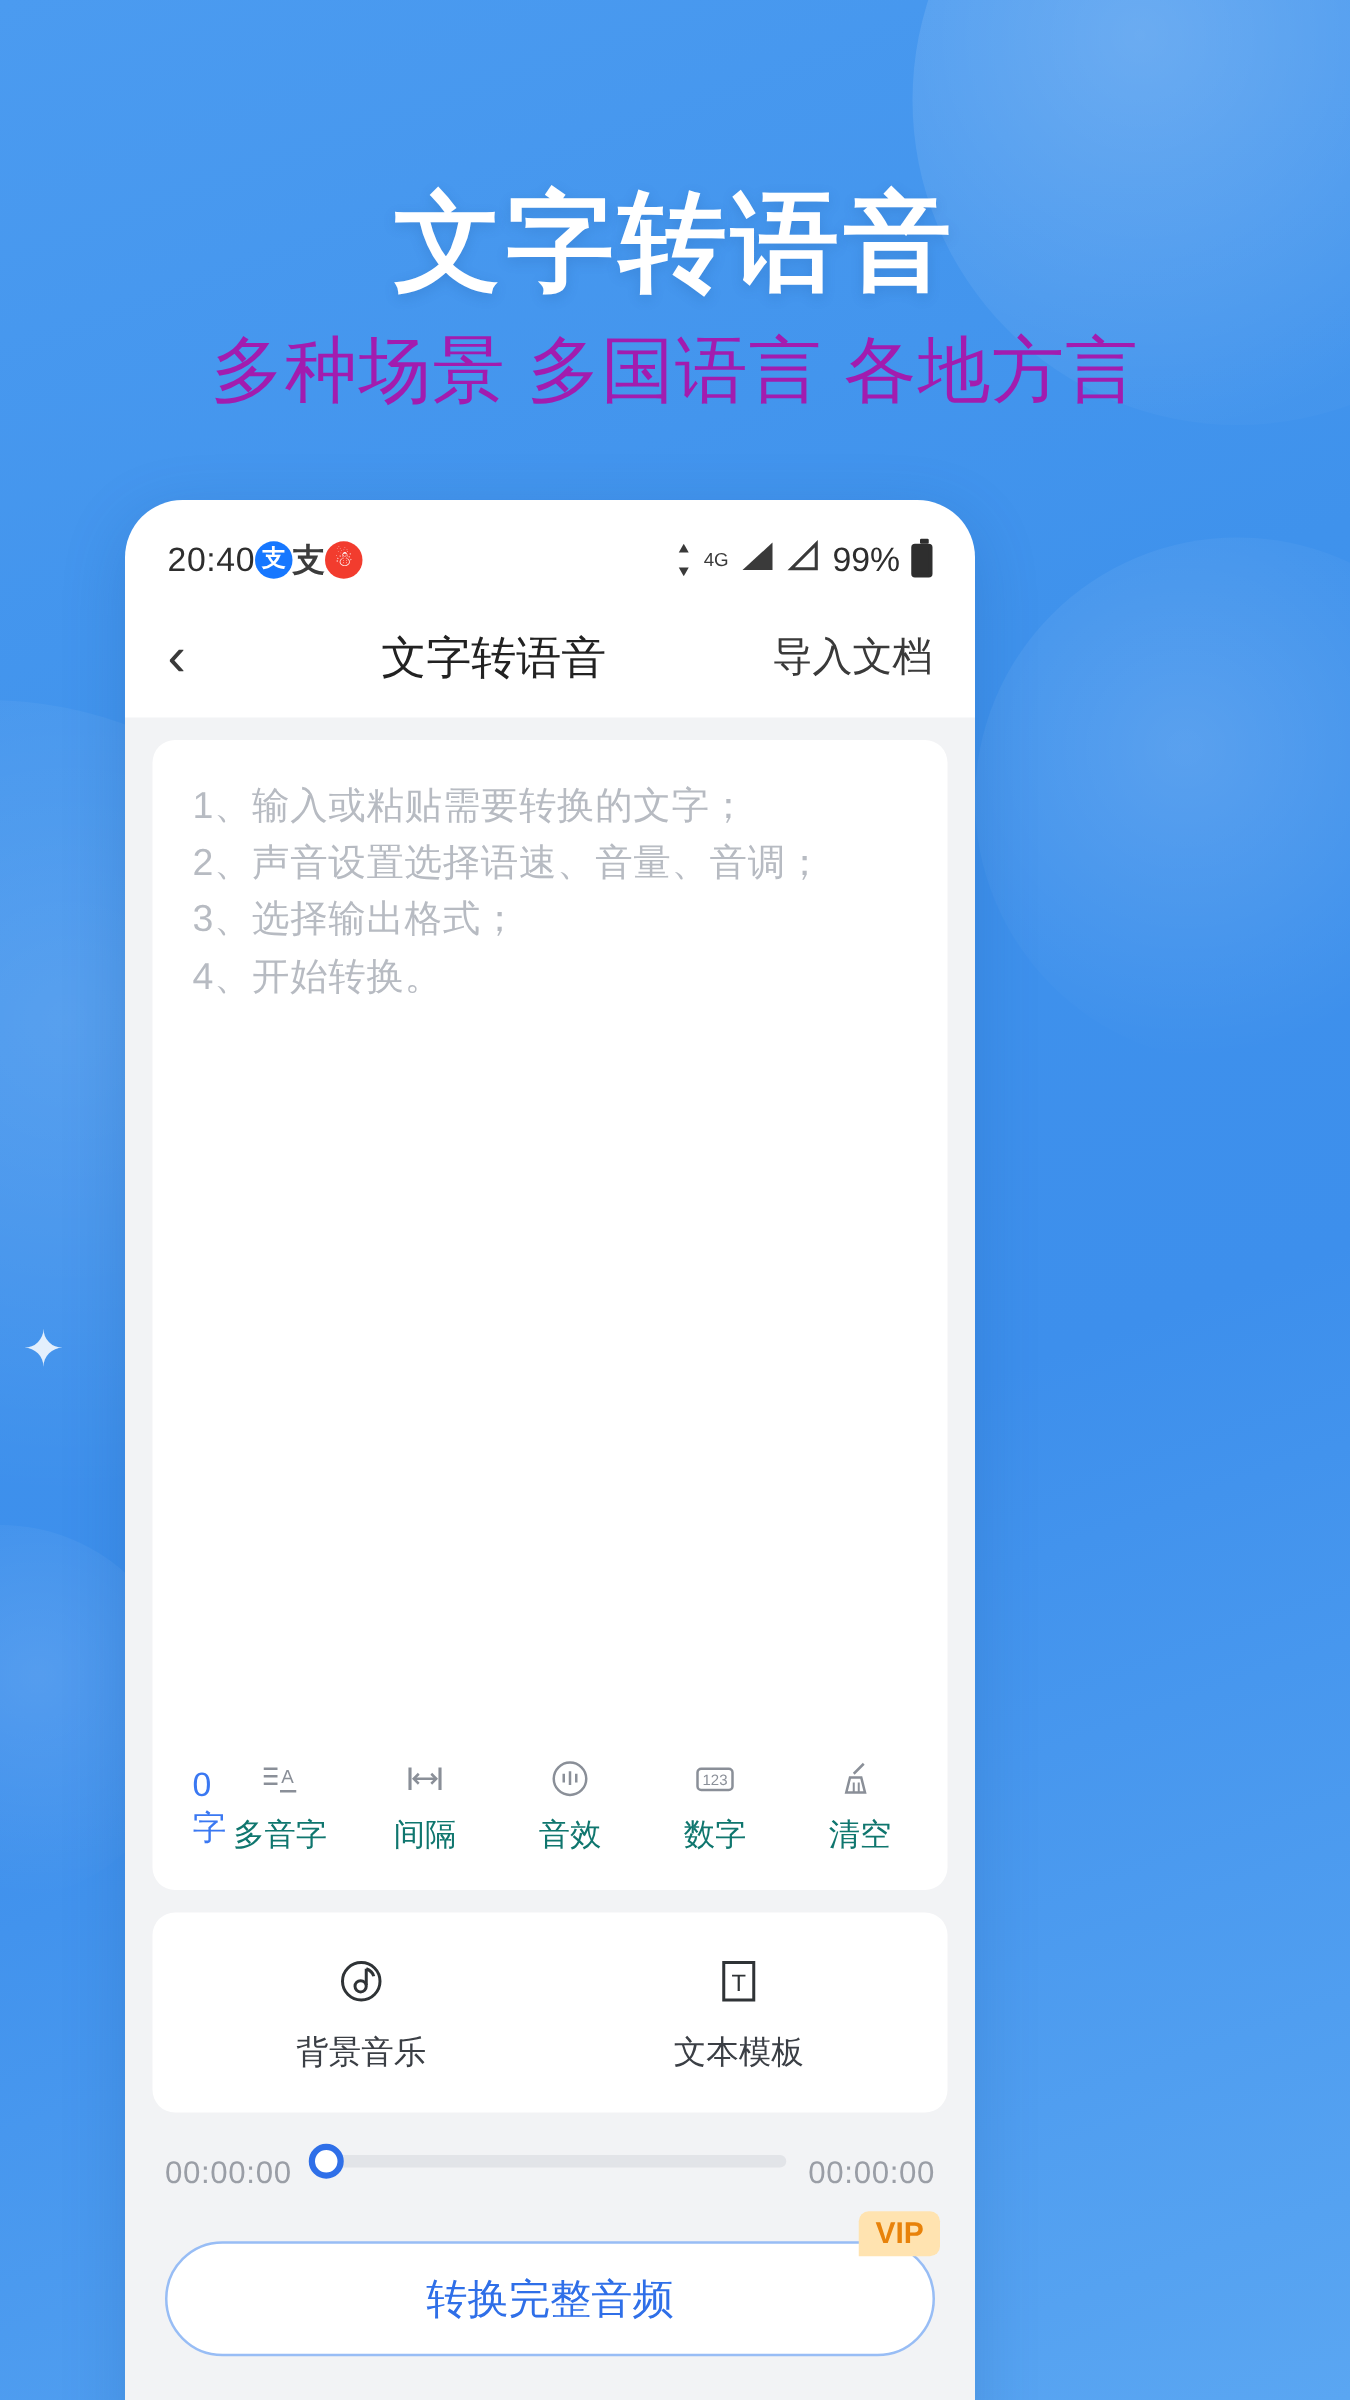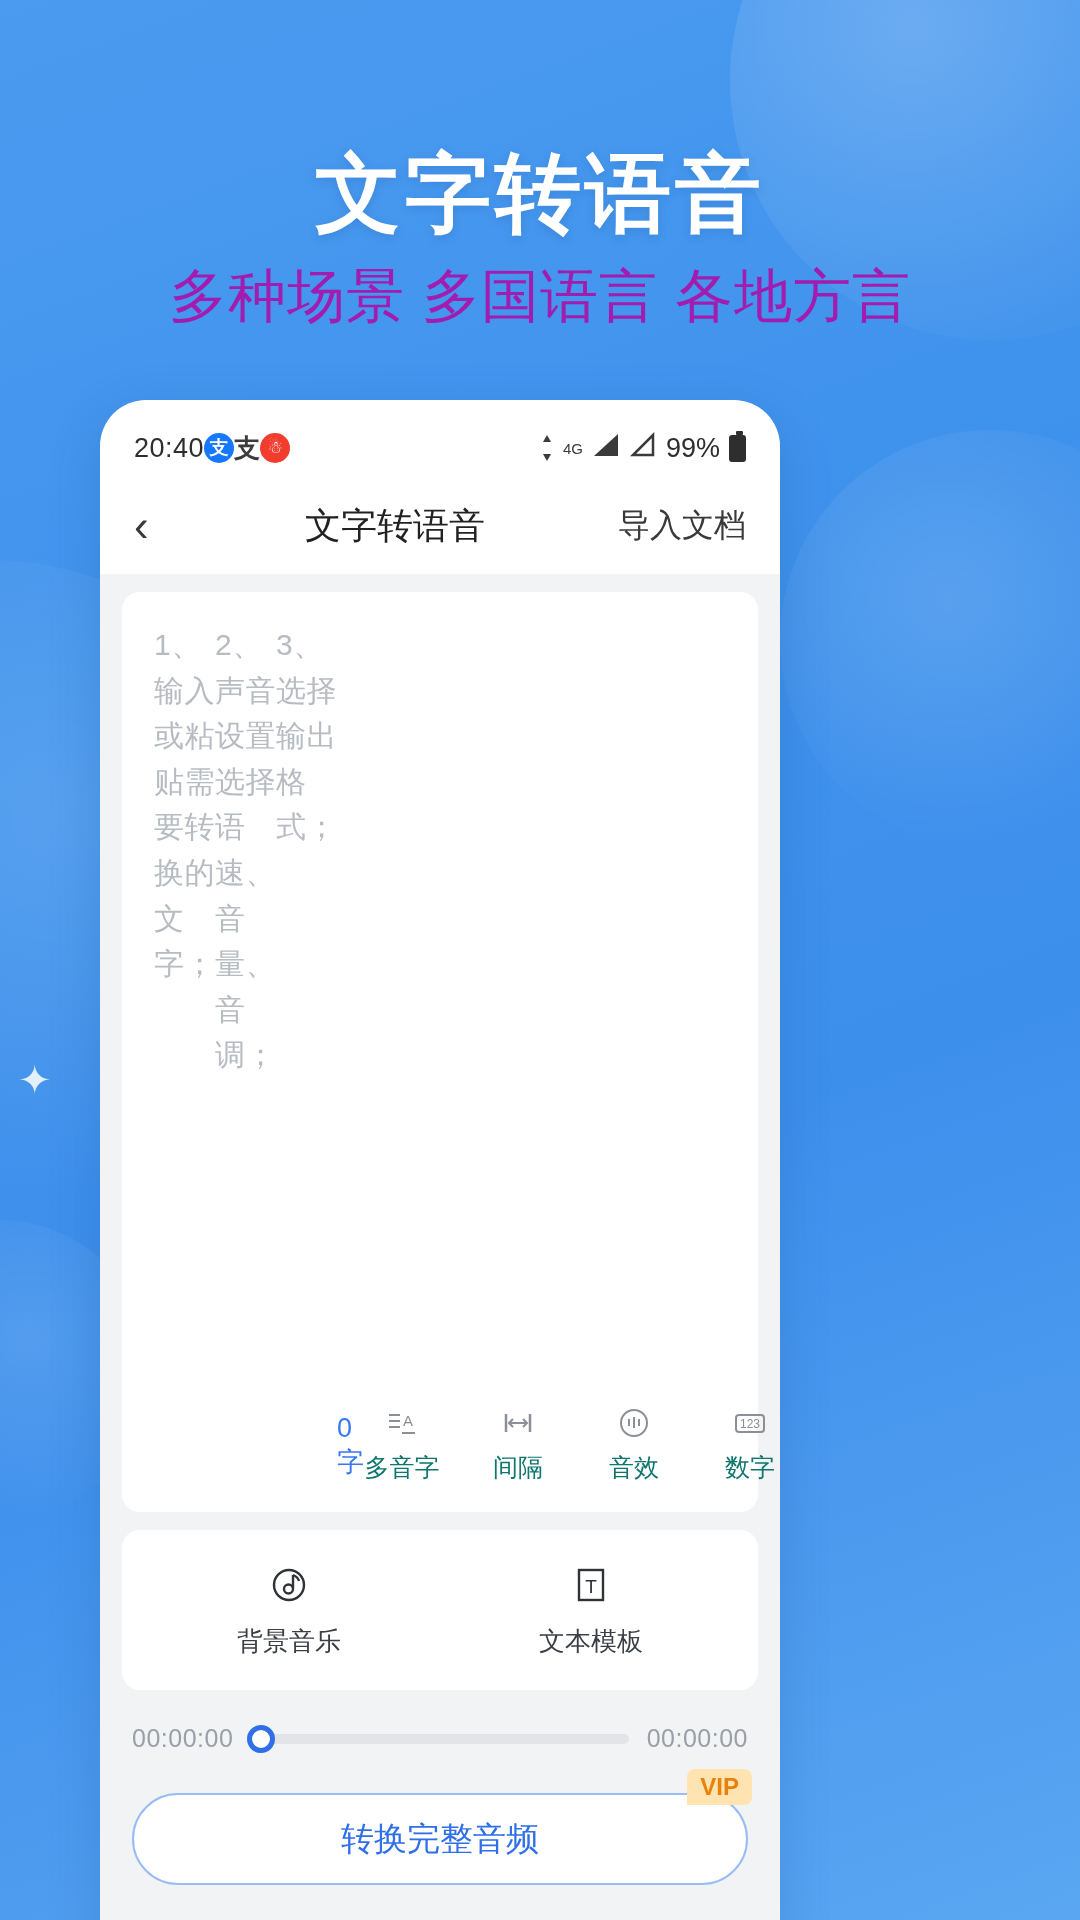--- a/index.html
+++ b/index.html
@@ -78,21 +78,21 @@
   .nav-back { font-size: 44px; color: #3a3a3a; width: 60px; font-weight: 300; }
   .nav-title { flex: 1; text-align: center; font-size: 36px; color: #222; }
   .nav-action { font-size: 32px; color: #3a3a3a; min-width: 150px; text-align: right; }
 
   
   .screen { background: #f2f3f5; padding: 18px 22px 0 22px; height: 1386px; }
 
   
   .editor-card {
     background: #fff; border-radius: 18px; height: 920px;
-    display: flex; padding: 30px 32px 0 32px;
+    display: flex; flex-direction: column; padding: 30px 32px 0 32px;
   }
   .ph-line { font-size: 30px; color: #b7bbc2; line-height: 1.52; letter-spacing: 0.5px; }
   .editor-spacer { flex: 1; }
   .editor-toolbar {
     display: flex; align-items: flex-end; padding-bottom: 28px;
   }
   .wordcount { font-size: 27px; color: #3a78f2; padding-bottom: 4px; }
   .tb-spacer { flex: 1; }
   .tb-items { display: flex; gap: 40px; }
   .tb-item { width: 76px; display: flex; flex-direction: column; align-items: center; gap: 11px; }
@@ -102,21 +102,21 @@
   
   .feature-card {
     margin-top: 18px; background: #fff; border-radius: 18px; height: 160px;
     display: flex; align-items: center; padding: 0 16px;
   }
   .feat { flex: 1; display: flex; flex-direction: column; align-items: center; gap: 16px; }
   .feat-ico { height: 46px; display: flex; align-items: center; justify-content: center; color: #2f3336; }
   .feat-label { font-size: 26px; color: #3b3f45; white-space: nowrap; }
 
   
-  .player { display: flex; align-items: center; gap: 18px; padding: 34px 10px 0 10px; }
+  .player { display: flex; gap: 18px; padding: 34px 10px 0 10px; }
   .pl-time { font-size: 25px; color: #9a9ea6; letter-spacing: 0.5px; }
   .pl-track { flex: 1; height: 10px; background: #e2e4e8; border-radius: 5px; position: relative; }
   .pl-thumb { position: absolute; left: 0; top: 50%; transform: translate(-4px, -50%);
               width: 28px; height: 28px; border-radius: 50%; background: #fff; border: 5px solid #2f6fe8; }
 
   
   .actions { display: flex; gap: 32px; padding: 40px 10px 0 10px; position: relative; }
   .btn { flex: 1; height: 92px; border-radius: 46px; display: flex; align-items: center;
          justify-content: center; font-size: 33px; }
   .btn-primary { background: #2f6fe8; color: #ffffff; }
@@ -177,20 +177,21 @@
     <div class="nav-title">文字转语音</div>
     <div class="nav-action">导入文档</div>
   </div>
 
   <div class="screen">
 
     <div class="editor-card">
       <div class="ph-line">1、输入或粘贴需要转换的文字；</div>
       <div class="ph-line">2、声音设置选择语速、音量、音调；</div>
       <div class="ph-line">3、选择输出格式；</div>
+      <div class="ph-line">4、开始转换。</div>
 
       <div class="editor-spacer"></div>
 
       <div class="editor-toolbar">
         <div class="wordcount">0字</div>
         <div class="tb-spacer"></div>
         <div class="tb-items">
 
           <div class="tb-item">
             <span class="tb-ico">

